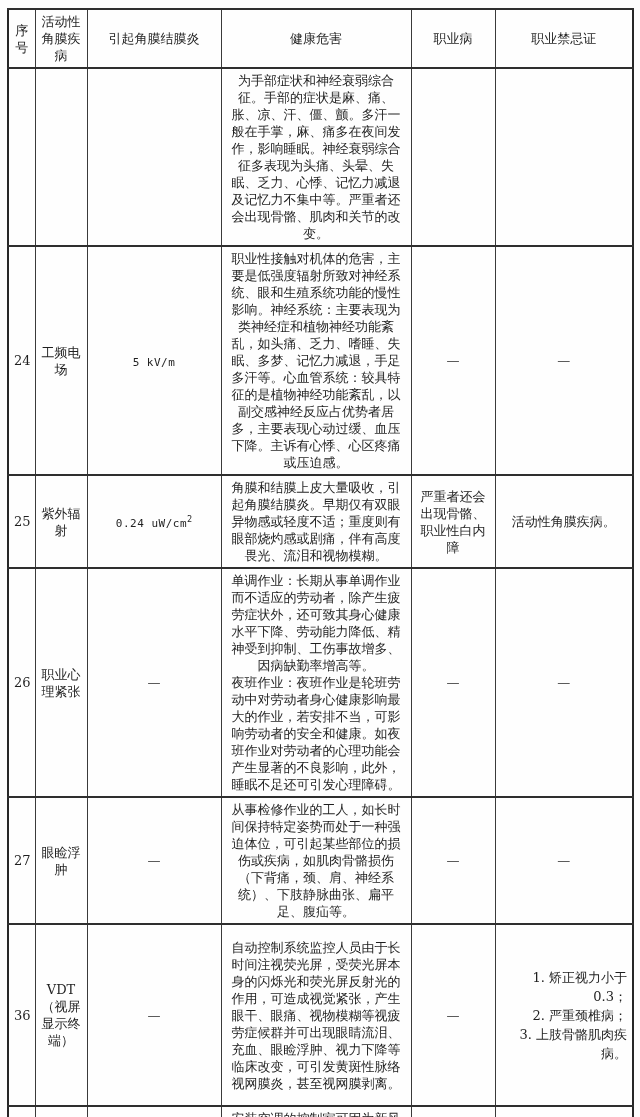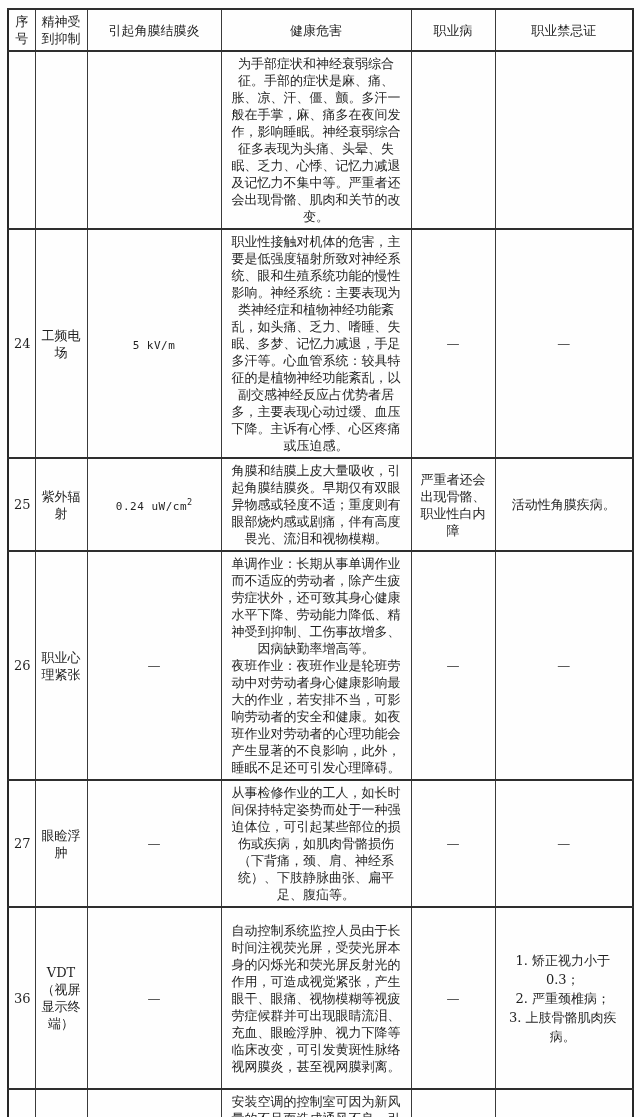--- a/index.html
+++ b/index.html
@@ -39,21 +39,21 @@
   table.hazards { border: 2px solid #262626; }
   td.hazard {
     text-align: justify;
     vertical-align: top;
     line-height: 16px;
     padding: 4px 7px 3px 7px;
     white-space: pre-line;
   }
   td.factor { white-space: pre-line; line-height: 18px; margin-left: 41px; }
   td.contra.list {
-    text-align: center;
+    text-align: right;
     white-space: pre-line;
     line-height: 19px;
     padding-left: 3px;
     margin-top: 20px;
   }
   .limit-val { font-family: "DejaVu Sans Mono", "Liberation Mono", monospace; font-size: 11px; letter-spacing: 0.5px; }
   sup.limit-sup { font-size: 8.5px; font-family: "DejaVu Sans Mono", "Liberation Mono", monospace; }
   .dash { color: #3d3d3d; }
   
   tr.h-head  td, tr.h-head  th { height: 30px; }
@@ -74,21 +74,21 @@
       <col style="width:27px">
         <col style="width:52px">
         <col style="width:134px">
       <col style="width:190px">
         <col style="width:84px">
         <col style="width:138px">
     </colgroup>
     <tbody>
       <tr class="h-head">
         <th>序号</th>
-        <th>精神受到抑制</th>
+        <th>活动性角膜疾病</th>
         <th>引起角膜结膜炎</th>
         <th>健康危害</th>
         <th>职业病</th>
         <th>职业禁忌证</th>
       </tr>
 
       <tr class="h-cont">
         <td></td>
         <td class="factor"></td>
         <td><span class="limit-val"></span><sup class="limit-sup"></sup></td>

